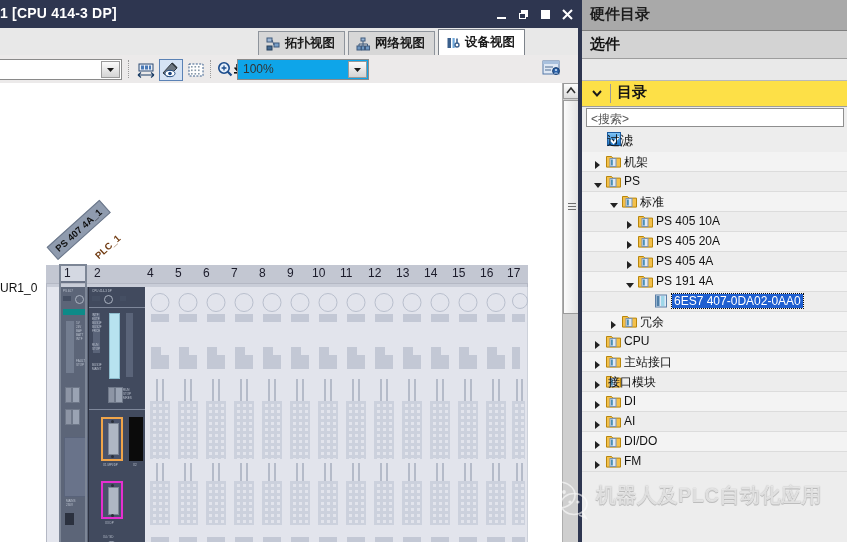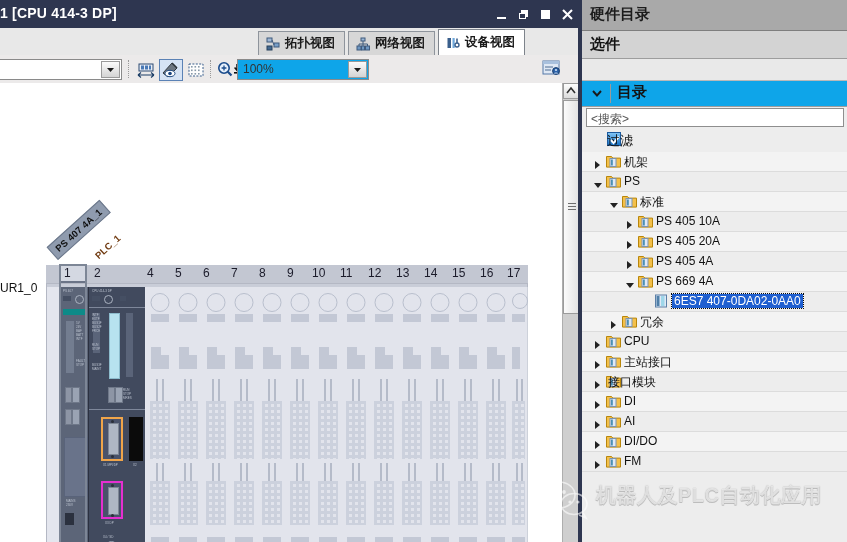--- a/index.html
+++ b/index.html
@@ -92,21 +92,21 @@
   .divider{position:absolute;left:578px;top:0;width:4px;height:542px;background:#2e3650;}
 
   
   .catalog{position:absolute;left:582px;top:0;width:265px;height:542px;background:#ededed;}
   .cat-title{position:absolute;left:0;top:0;width:265px;height:30px;background:#a9a9a9;border-bottom:1px solid #7e7e7e;}
   .cat-title span{position:absolute;left:8px;top:5px;font-size:15px;font-weight:bold;color:#1c1c1c;}
   .cat-sub{position:absolute;left:0;top:31px;width:265px;height:27px;background:#d3d3d3;border-bottom:1px solid #9d9d9d;}
   .cat-sub span{position:absolute;left:8px;top:4px;font-size:15px;font-weight:bold;color:#141414;}
   .cat-gap{position:absolute;left:0;top:59px;width:265px;height:21px;background:#e9e9e9;border-bottom:1px solid #b9b9b9;}
 
-  .cat-sec{position:absolute;left:0;top:81px;width:265px;height:25px;background:#0ea5e9;border-bottom:1px solid #9d9d9d;}
+  .cat-sec{position:absolute;left:0;top:81px;width:265px;height:25px;background:#fde047;border-bottom:1px solid #9d9d9d;}
   .cat-sec .chev{position:absolute;left:8px;top:5px;width:14px;height:14px;}
   .cat-sec .bar{position:absolute;left:28px;top:3px;width:1px;height:19px;background:#9a9a9a;}
   .cat-sec span.t{position:absolute;left:35px;top:2px;font-size:15px;font-weight:bold;color:#141414;}
 
   .searchrow{position:absolute;left:0;top:107px;width:265px;height:22px;background:#ededed;}
   .searchbox{position:absolute;left:4px;top:1px;width:258px;height:19px;background:#fff;border:1px solid #8e8e8e;box-sizing:border-box;}
   .searchbox span{position:absolute;left:4px;top:2px;font-size:12px;color:#555;}
 
   .filterrow{position:absolute;left:0;top:131px;width:265px;height:20px;text-decoration:underline;}
   .chk{position:absolute;left:6px;top:2px;width:14px;height:14px;background:linear-gradient(#7fc4f5,#1a74c8);border:1px solid #1b5a9e;box-sizing:border-box;}
@@ -700,21 +700,21 @@
 
       <div class="trow">
         <span class="tri" style="left:44px"><svg width="8" height="7" viewBox="0 0 8 7">
               <path d="M0 1 L8 1 L4 6 Z" fill="#222"></path>
             </svg></span>
         <span class="fico" style="left:56px"><svg width="15" height="14" viewBox="0 0 15 14">
               <path d="M0.5 2.5 h5 l1.3 1.6 h7.7 v9 h-14 z" fill="#f4c04a" stroke="#b8860b"></path>
               <rect x="4" y="4.5" width="6" height="8" fill="#dfe9f6" stroke="#7f93ad"></rect>
               <rect x="5" y="5.5" width="1.8" height="6" fill="#4a8fb5"></rect>
             </svg></span>
-        <span class="tlabel" style="left:74px">PS 669 4A</span>
+        <span class="tlabel" style="left:74px">PS 191 4A</span>
       </div>
 
       <div class="trow sel">
         <span class="fico" style="left:72px"><svg width="15" height="14" viewBox="0 0 15 14">
               <rect x="1.5" y="1" width="11" height="12" fill="#dfe9f6" stroke="#5b7fa6"></rect>
               <rect x="2.5" y="2" width="3" height="10" fill="#4f7fa8"></rect>
               <rect x="7" y="2" width="3.5" height="10" fill="#9fd7ea"></rect>
             </svg></span>
         <span class="tlabel" style="left:90px">6ES7 407-0DA02-0AA0</span>
       </div>

